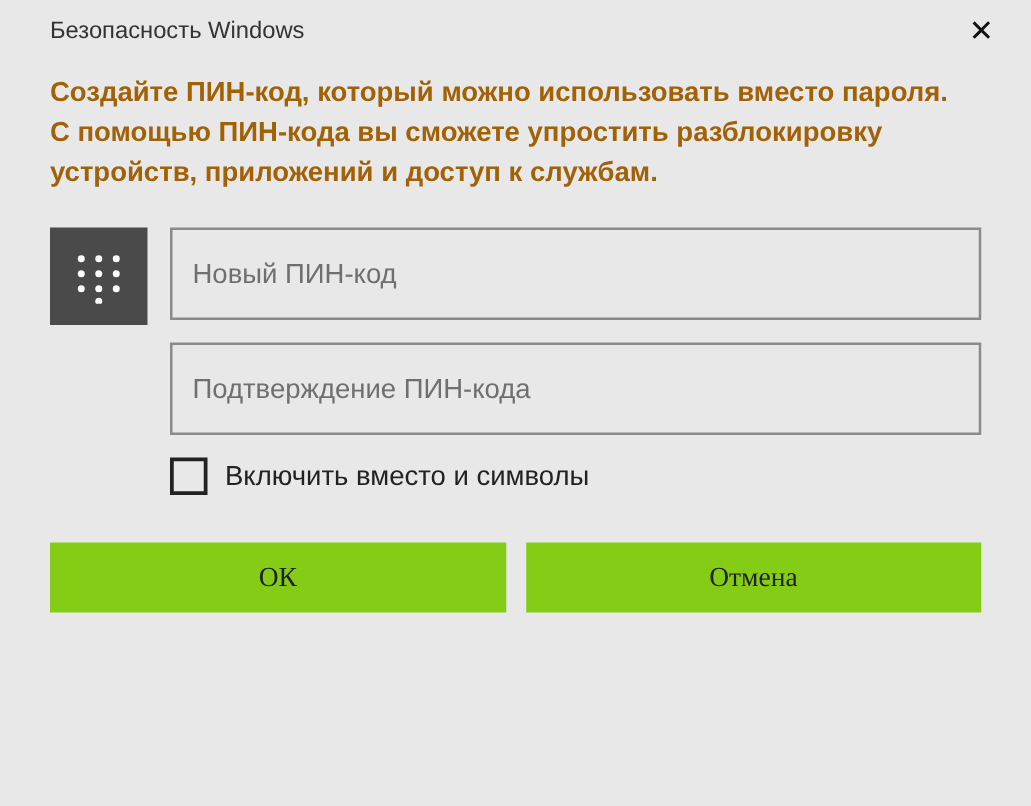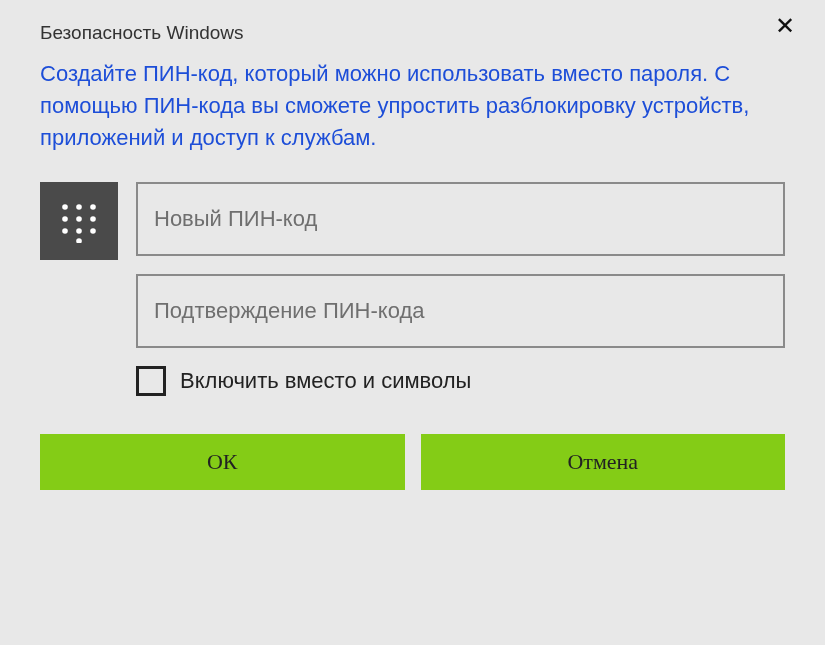--- a/index.html
+++ b/index.html
@@ -10,21 +10,21 @@
     body {
       width: 825px;
       height: 645px;
       background: #e8e8e8;
       font-family: "Segoe UI", Arial, sans-serif;
       color: #222;
       overflow: hidden;
     }
     .titlebar {
       display: flex;
-      align-items: flex-end;
+      align-items: center;
       justify-content: space-between;
       padding: 6px 18px 0 40px;
       height: 44px;
     }
     .titlebar-text {
       font-size: 19px;
       color: #333;
     }
     .close-btn {
       width: 44px;
@@ -44,23 +44,24 @@
     }
     .heading {
       font-size: 36px;
       font-weight: 400;
       color: #111;
       margin-bottom: 26px;
     }
     .description {
       font-size: 22px;
       line-height: 1.45;
-      color: #1d4ed8;
+      color: #a16207;
       margin-bottom: 28px;
       max-width: 740px;
+      font-weight: bold;
     }
     .form-row {
       display: flex;
       gap: 18px;
       margin-bottom: 18px;
     }
     .icon-box {
       width: 78px;
       height: 78px;
       background: #4a4a4a;

